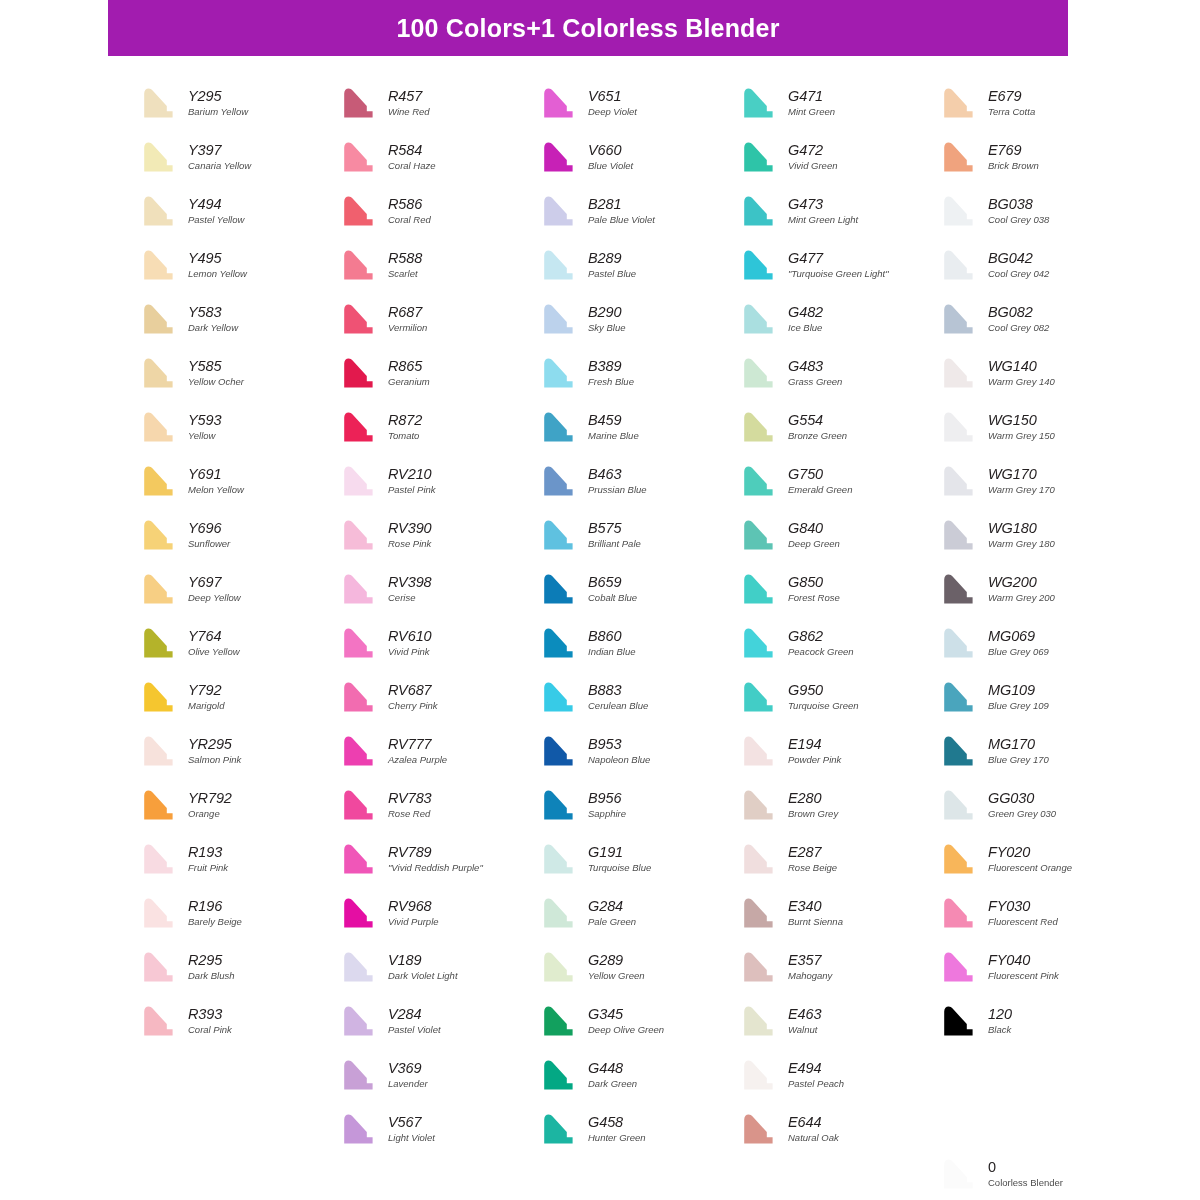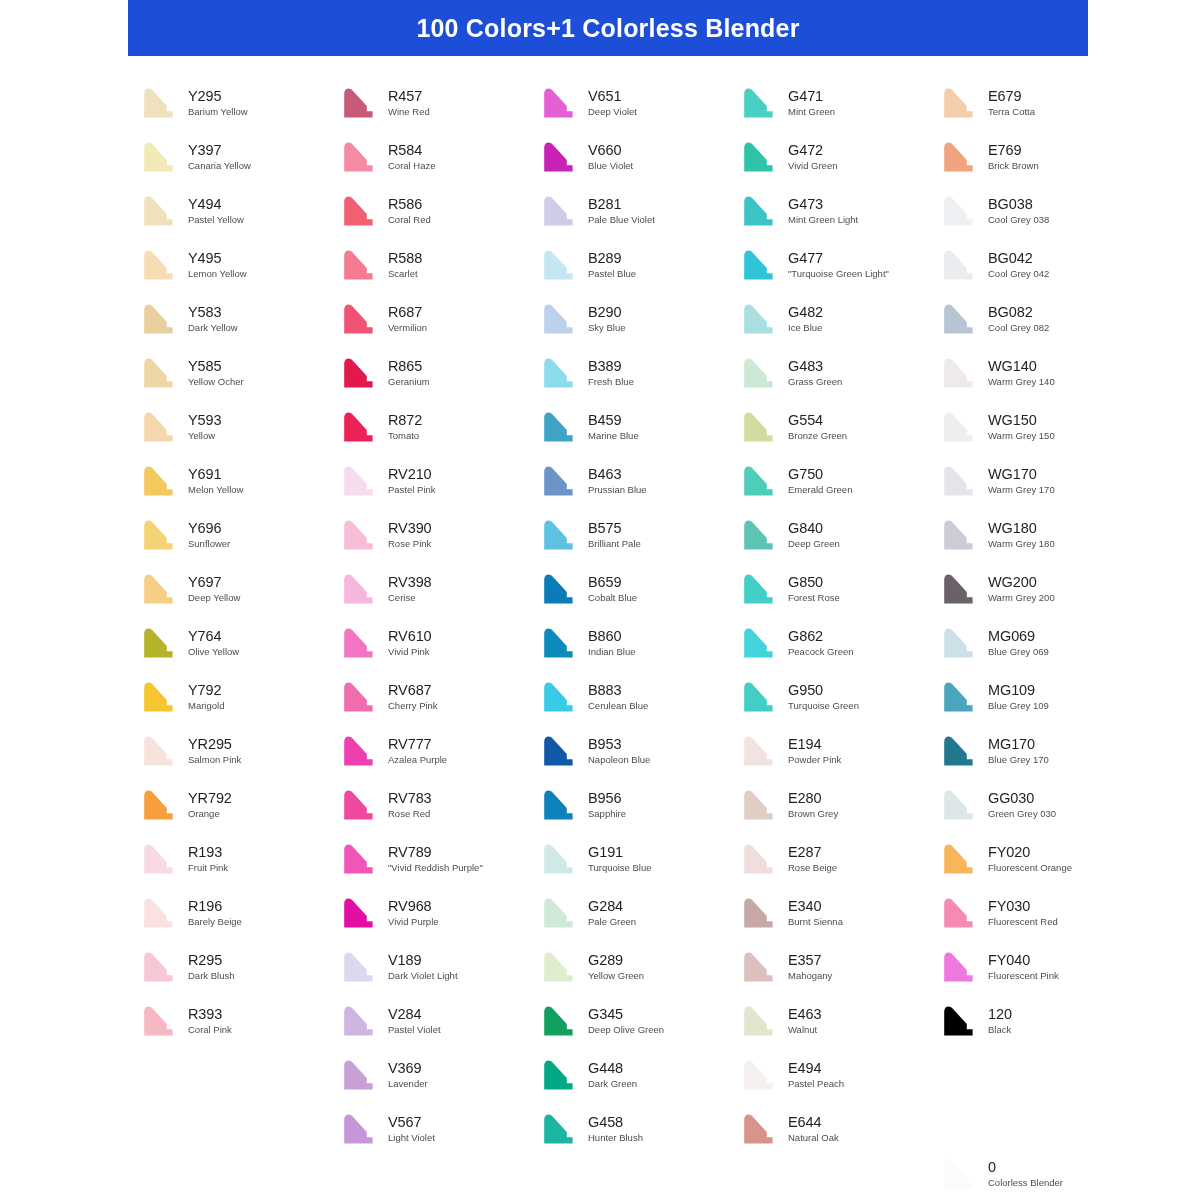--- a/index.html
+++ b/index.html
@@ -17,25 +17,25 @@
   .page {
     position: relative;
     width: 1200px;
     height: 1200px;
     background: #ffffff;
   }
 
   
   .header-bar {
     position: absolute;
-    left: 128px;
+    left: 108px;
     top: 0;
     width: 960px;
     height: 56px;
-    background: #1d4ed8;
+    background: #a21caf;
     display: flex;
     align-items: center;
     justify-content: center;
   }
   .header-title {
     color: #ffffff;
     font-size: 25px;
     font-weight: bold;
     letter-spacing: 0.2px;
     font-family: "Liberation Sans", sans-serif;
@@ -47,20 +47,21 @@
     left: 140px;
     top: 76px;
     width: 1000px;
     display: flex;
     gap: 0px;
   }
   .col {
     width: 200px;
     display: flex;
     flex-direction: column;
+    font-style: italic;
   }
 
   .swatch-row {
     height: 54px;
     display: flex;
     align-items: center;
     gap: 0px;
   }
 
   .nib {
@@ -750,21 +751,21 @@
           </span>
         </div>
         <div class="swatch-row">
           <span class="nib">
             <svg viewBox="0 0 40 36" xmlns="http://www.w3.org/2000/svg">
               <path d="M4.2 8.5 C4.2 5.6 6.1 3.6 8.6 3.6 C10.3 3.6 11.6 4.4 12.6 5.6 L26.8 21.0 L26.8 26.2 L32.6 26.2 L32.6 32.4 L4.2 32.4 Z" fill="#1cb5a2"></path>
             </svg>
           </span>
           <span class="labels">
             <span class="code">G458</span>
-            <span class="cname">Hunter Blush</span>
+            <span class="cname">Hunter Green</span>
           </span>
         </div>
       </div>
       <div class="col">
         <div class="swatch-row">
           <span class="nib">
             <svg viewBox="0 0 40 36" xmlns="http://www.w3.org/2000/svg">
               <path d="M4.2 8.5 C4.2 5.6 6.1 3.6 8.6 3.6 C10.3 3.6 11.6 4.4 12.6 5.6 L26.8 21.0 L26.8 26.2 L32.6 26.2 L32.6 32.4 L4.2 32.4 Z" fill="#49cfc4"></path>
             </svg>
           </span>

